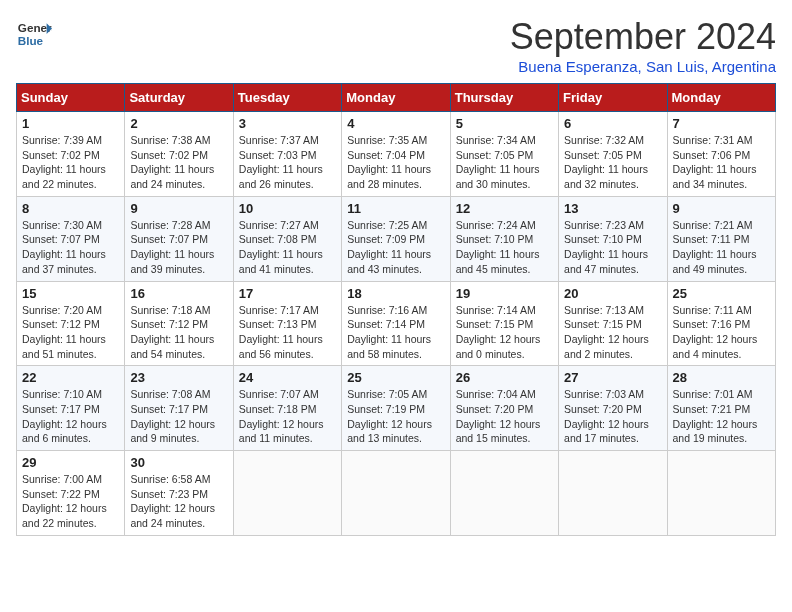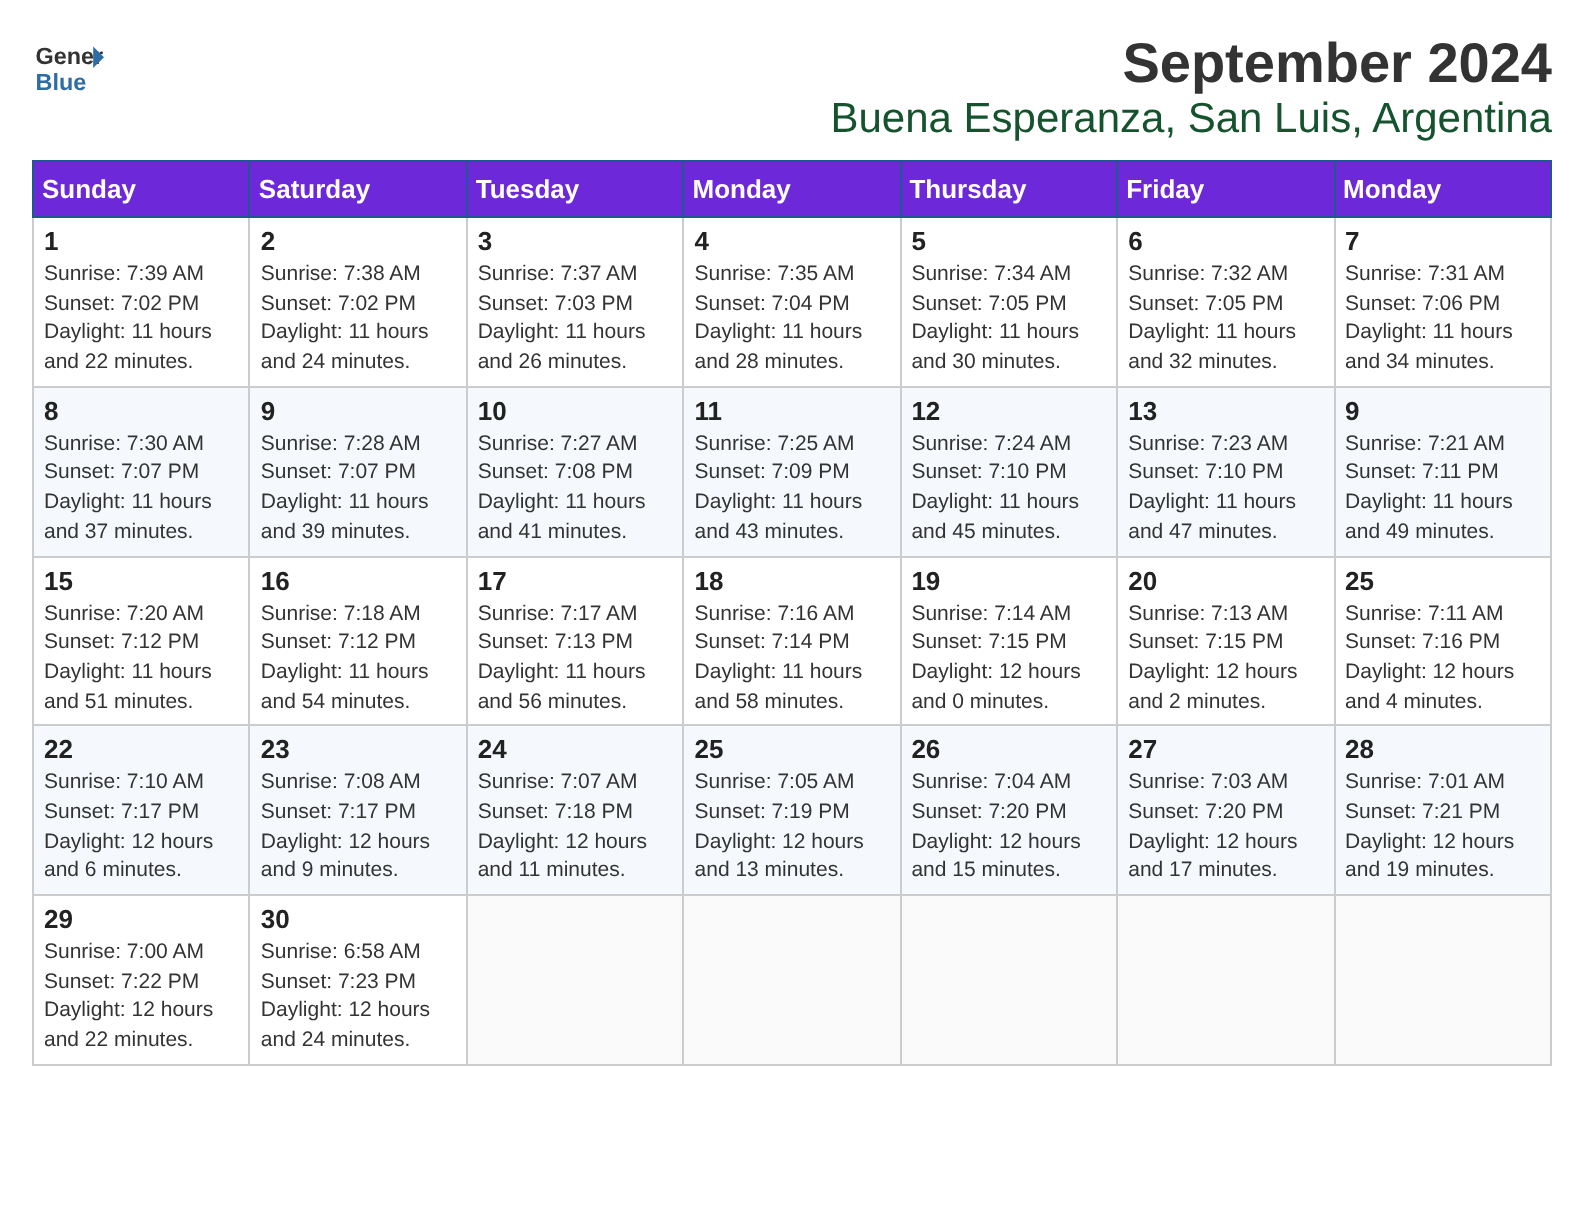--- a/index.html
+++ b/index.html
@@ -22,35 +22,35 @@
       gap: 2px;
     }
     .logo-icon {
       width: 36px;
       height: 36px;
     }
     .title-section {
       text-align: right;
     }
     .month-title {
-      font-size: 28px;
-      font-weight: bold;
+      font-size: 36px;
+      font-weight: normal;
       color: #333;
     }
     .location {
-      font-size: 21px;
-      color: #14532d;
+      font-size: 15px;
+      color: #1d4ed8;
     }
     table {
       width: 100%;
       border-collapse: collapse;
       font-size: 11px;
     }
     th {
-      background-color: #6d28d9;
+      background-color: #b91c1c;
       color: white;
       padding: 6px 4px;
       text-align: left;
       font-size: 13px;
       font-weight: bold;
       border: 1px solid #1a5a8e;
     }
     td {
       border: 1px solid #ccc;
       padding: 4px 5px;

